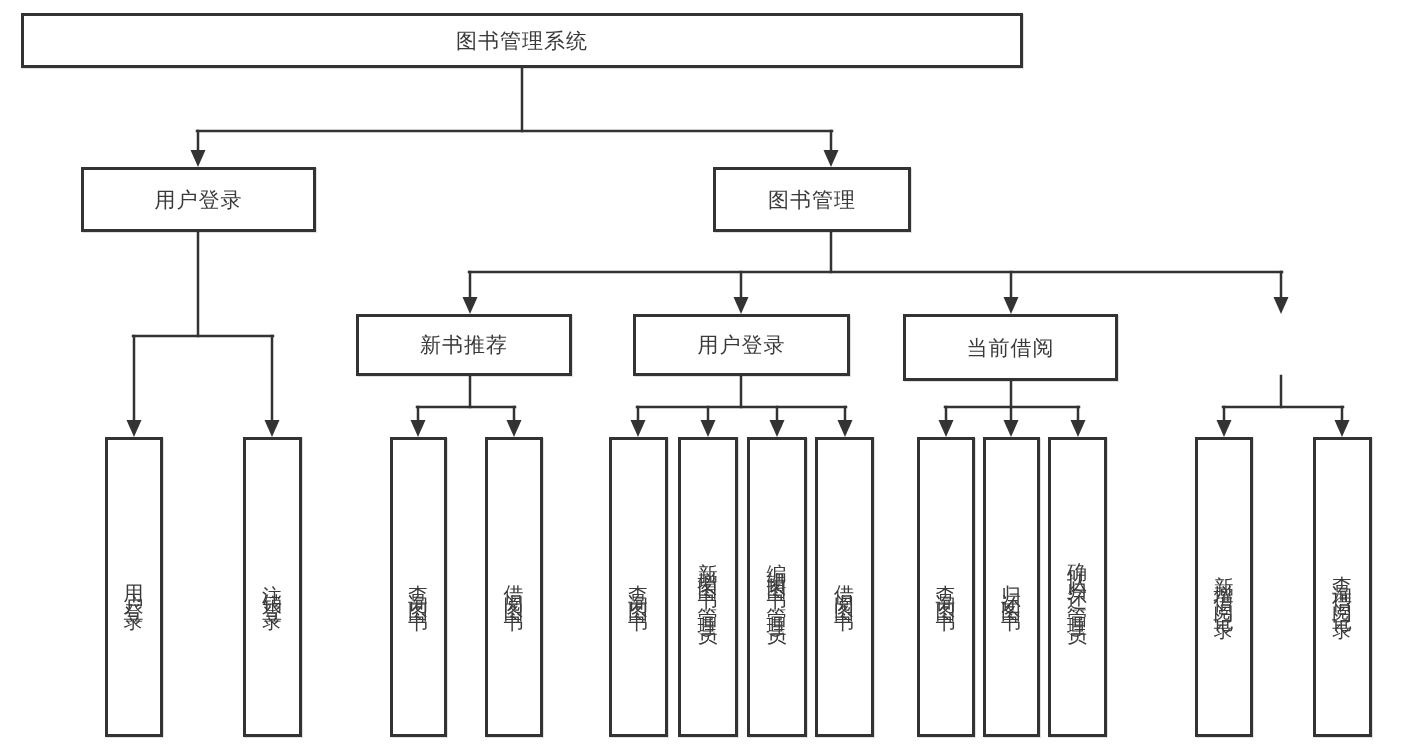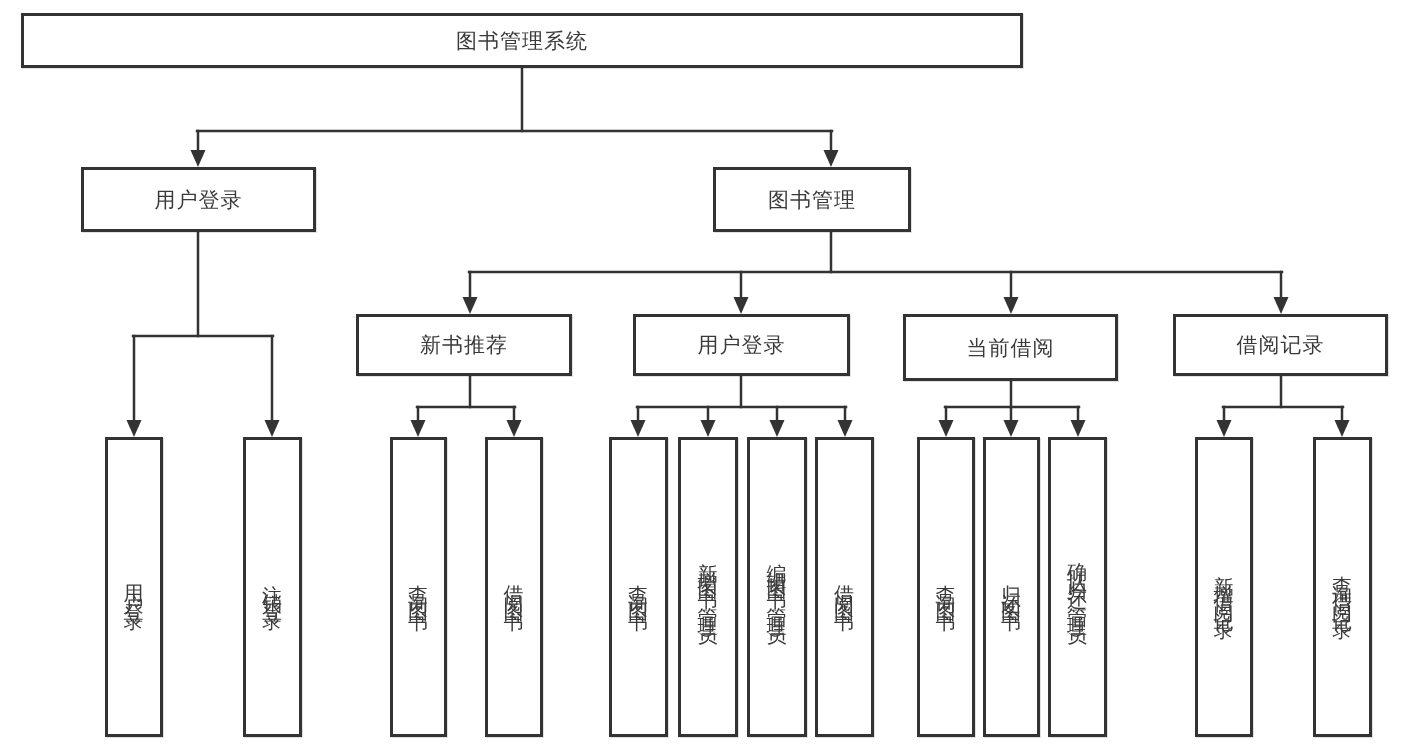--- a/index.html
+++ b/index.html
@@ -123,21 +123,20 @@
   </svg>
 
   <div class="box box-h" style="left:21px;top:13px;width:1002px;height:55px">图书管理系统</div>
 
   <div class="box box-h" style="left:81px;top:167px;width:235px;height:65px">用户登录</div>
   <div class="box box-h" style="left:713px;top:167px;width:198px;height:65px">图书管理</div>
 
   <div class="box box-h" style="left:356px;top:314px;width:216px;height:62px">新书推荐</div>
   <div class="box box-h" style="left:633px;top:314px;width:217px;height:62px">用户登录</div>
   <div class="box box-h" style="left:903px;top:314px;width:215px;height:67px">当前借阅</div>
-  <div class="box box-h" style="left:1173px;top:314px;width:215px;height:62px">借阅记录</div>
 
   <div class="box box-v" style="left:105px;top:437px;width:58px;height:300px">
     <span class="vtext">用户登录</span>
   </div>
   <div class="box box-v" style="left:243px;top:437px;width:59px;height:300px">
     <span class="vtext">注销登录</span>
   </div>
 
   <div class="box box-v" style="left:390px;top:437px;width:57px;height:300px">
     <span class="vtext">查询图书</span>

